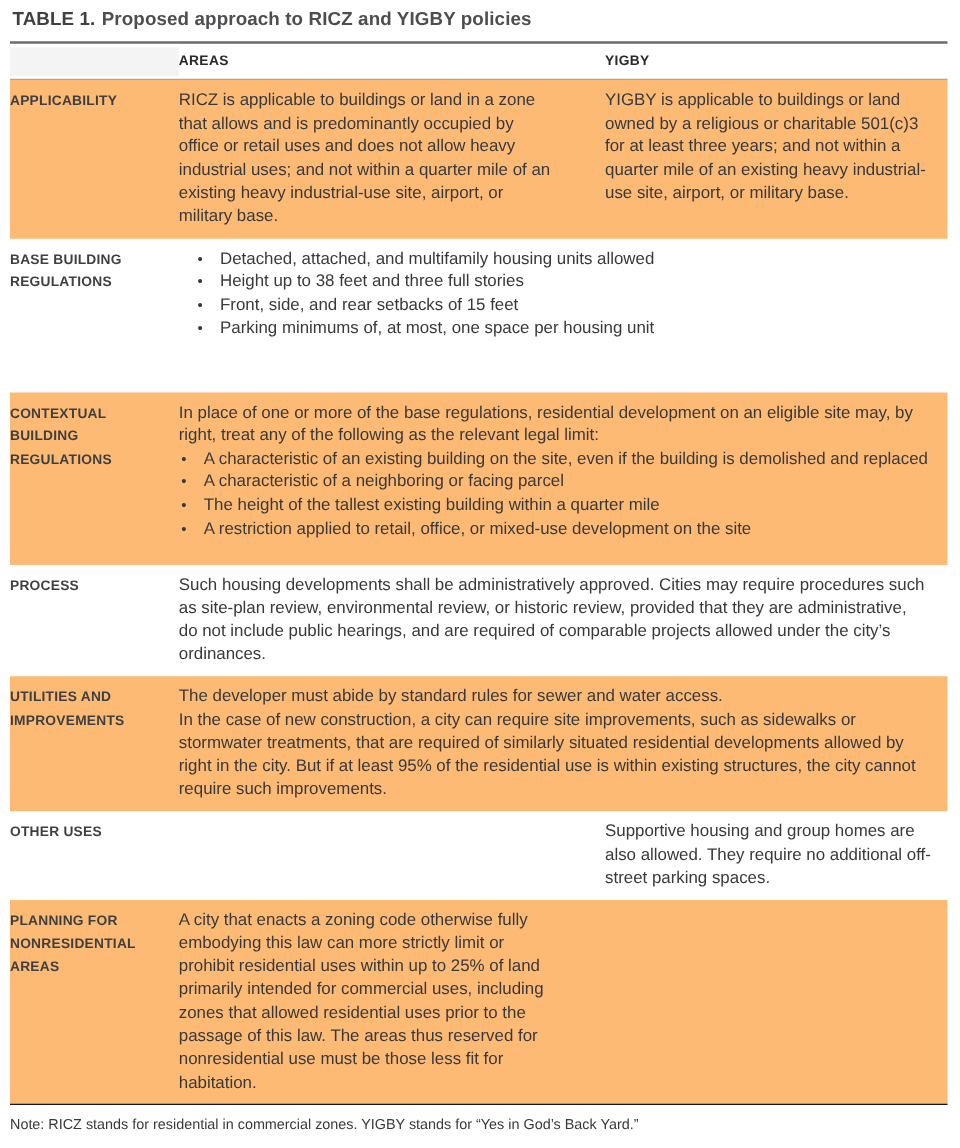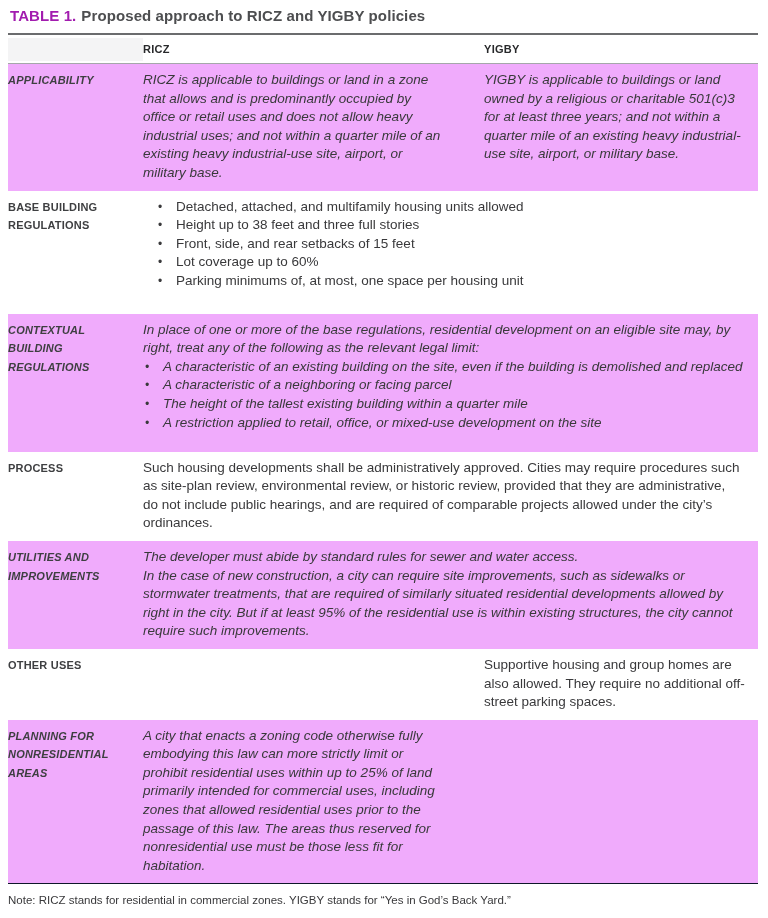--- a/index.html
+++ b/index.html
@@ -12,21 +12,21 @@
   .page { width: 768px; height: 918px; padding: 6px 10px 0 8px; }
 
   
   .table-title {
     padding-left: 2px;
     font-size: 15px; font-weight: bold;
     color: #4d4e50;
     line-height: 20px;
     letter-spacing: .1px;
   }
-  .table-number { color: #a21caf; margin-right: 5px; }
+  .table-number { color: #404040; margin-right: 5px; }
 
   .title-rule { border-bottom: 2px solid #6b6c6e; margin-top: 7px; width: 750px; }
 
   
   .tbl { width: 750px; }
   .hdr {
     display: grid;
     grid-template-columns: 135px 341px 1fr;
     height: 29px;
     align-items: center;
@@ -36,21 +36,21 @@
   .hdr-label-box { height: 23px; background: #f4f4f5; align-self: center; }
   .col-h {
     font-size: 11px; font-weight: bold; color: #28292b;
     letter-spacing: .3px;
   }
 
   .row {
     display: grid;
     grid-template-columns: 135px 341px 1fr;
   }
-  .row.shaded { background: #f0abfc; font-style: italic; }
+  .row.shaded { background: #fdba74; }
   .row:last-child { border-bottom: 1px solid #0f172a; }
 
   .rows .row:nth-child(1) { min-height: 120px; }
   .rows .row:nth-child(2) { min-height: 123px; gap: 13px; }
   .rows .row:nth-child(3) { min-height: 138px; }
   .rows .row:nth-child(4) { min-height: 83px;  }
   .rows .row:nth-child(5) { min-height: 103px; }
   .rows .row:nth-child(6) { min-height: 63px;  }
   .rows .row:nth-child(7) { min-height: 158px; }
 
@@ -103,37 +103,36 @@
 
   <div class="table-title">
     <span class="table-number">TABLE 1.</span><span>Proposed approach to RICZ and YIGBY policies</span>
   </div>
 
   <div class="title-rule"></div>
 
   <div class="tbl">
     <div class="hdr">
       <div class="hdr-label-box"></div>
-      <div class="col-h">RICZ</div>
+      <div class="col-h">AREAS</div>
       <div class="col-h">YIGBY</div>
     </div>
     <div class="rows">
         <div class="row shaded">
           <div class="cell label-cell"><span class="row-label">APPLICABILITY</span></div>
           <div class="cell cell-ricz">RICZ is applicable to buildings or land in a zone that allows and is predominantly occupied by office or retail uses and does not allow heavy industrial uses; and not within a quarter mile of an existing heavy industrial-use site, airport, or military base.</div>
           <div class="cell cell-yigby">YIGBY is applicable to buildings or land owned by a religious or charitable 501(c)3 for at least three years; and not within a quarter mile of an existing heavy industrial-use site, airport, or military base.</div>
         </div>
         <div class="row">
           <div class="cell label-cell"><span class="row-label">BASE BUILDING REGULATIONS</span></div>
           <div class="cell cell-span">
             <ul class="bullets">
               <li class="bullet-item">Detached, attached, and multifamily housing units allowed</li>
               <li class="bullet-item">Height up to 38 feet and three full stories</li>
               <li class="bullet-item">Front, side, and rear setbacks of 15 feet</li>
-              <li class="bullet-item">Lot coverage up to 60%</li>
               <li class="bullet-item">Parking minimums of, at most, one space per housing unit</li>
             </ul>
           </div>
         </div>
         <div class="row shaded">
           <div class="cell label-cell"><span class="row-label">CONTEXTUAL BUILDING REGULATIONS</span></div>
           <div class="cell cell-span">
             <p class="para">In place of one or more of the base regulations, residential development on an eligible site may, by right, treat any of the following as the relevant legal limit:</p>
             <ul class="bullets">
               <li class="bullet-item">A characteristic of an existing building on the site, even if the building is demolished and replaced</li>

